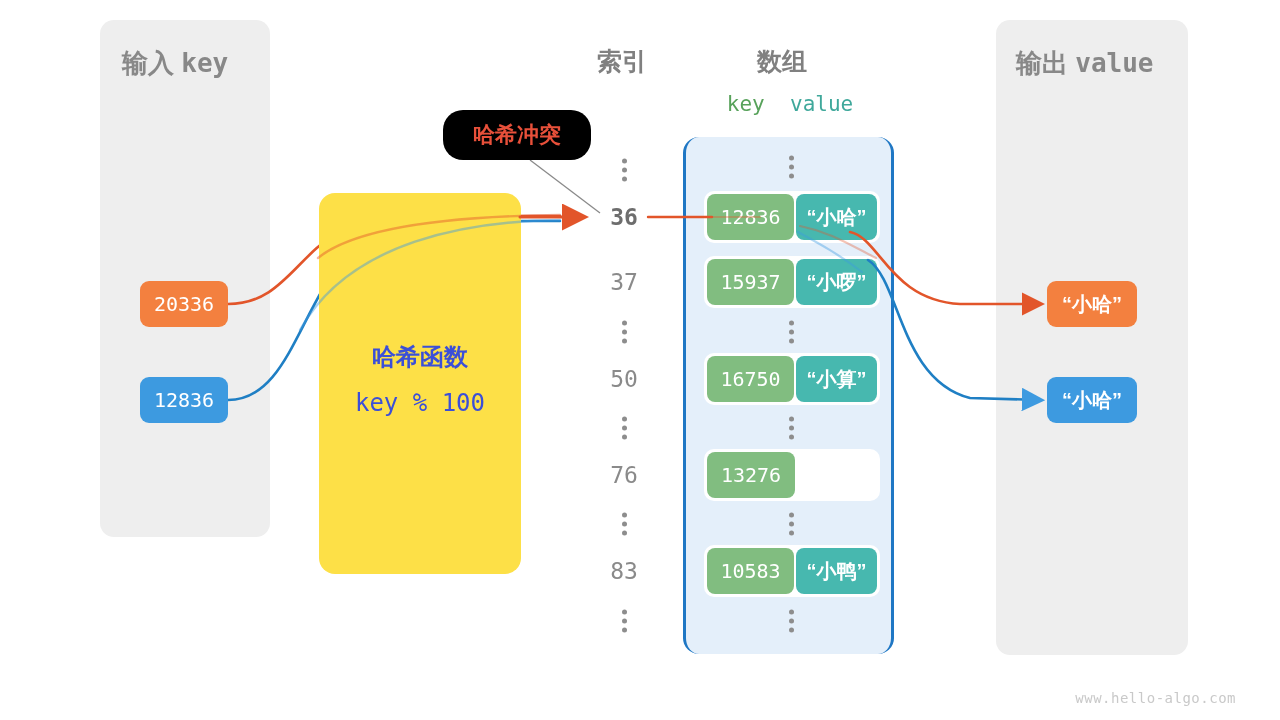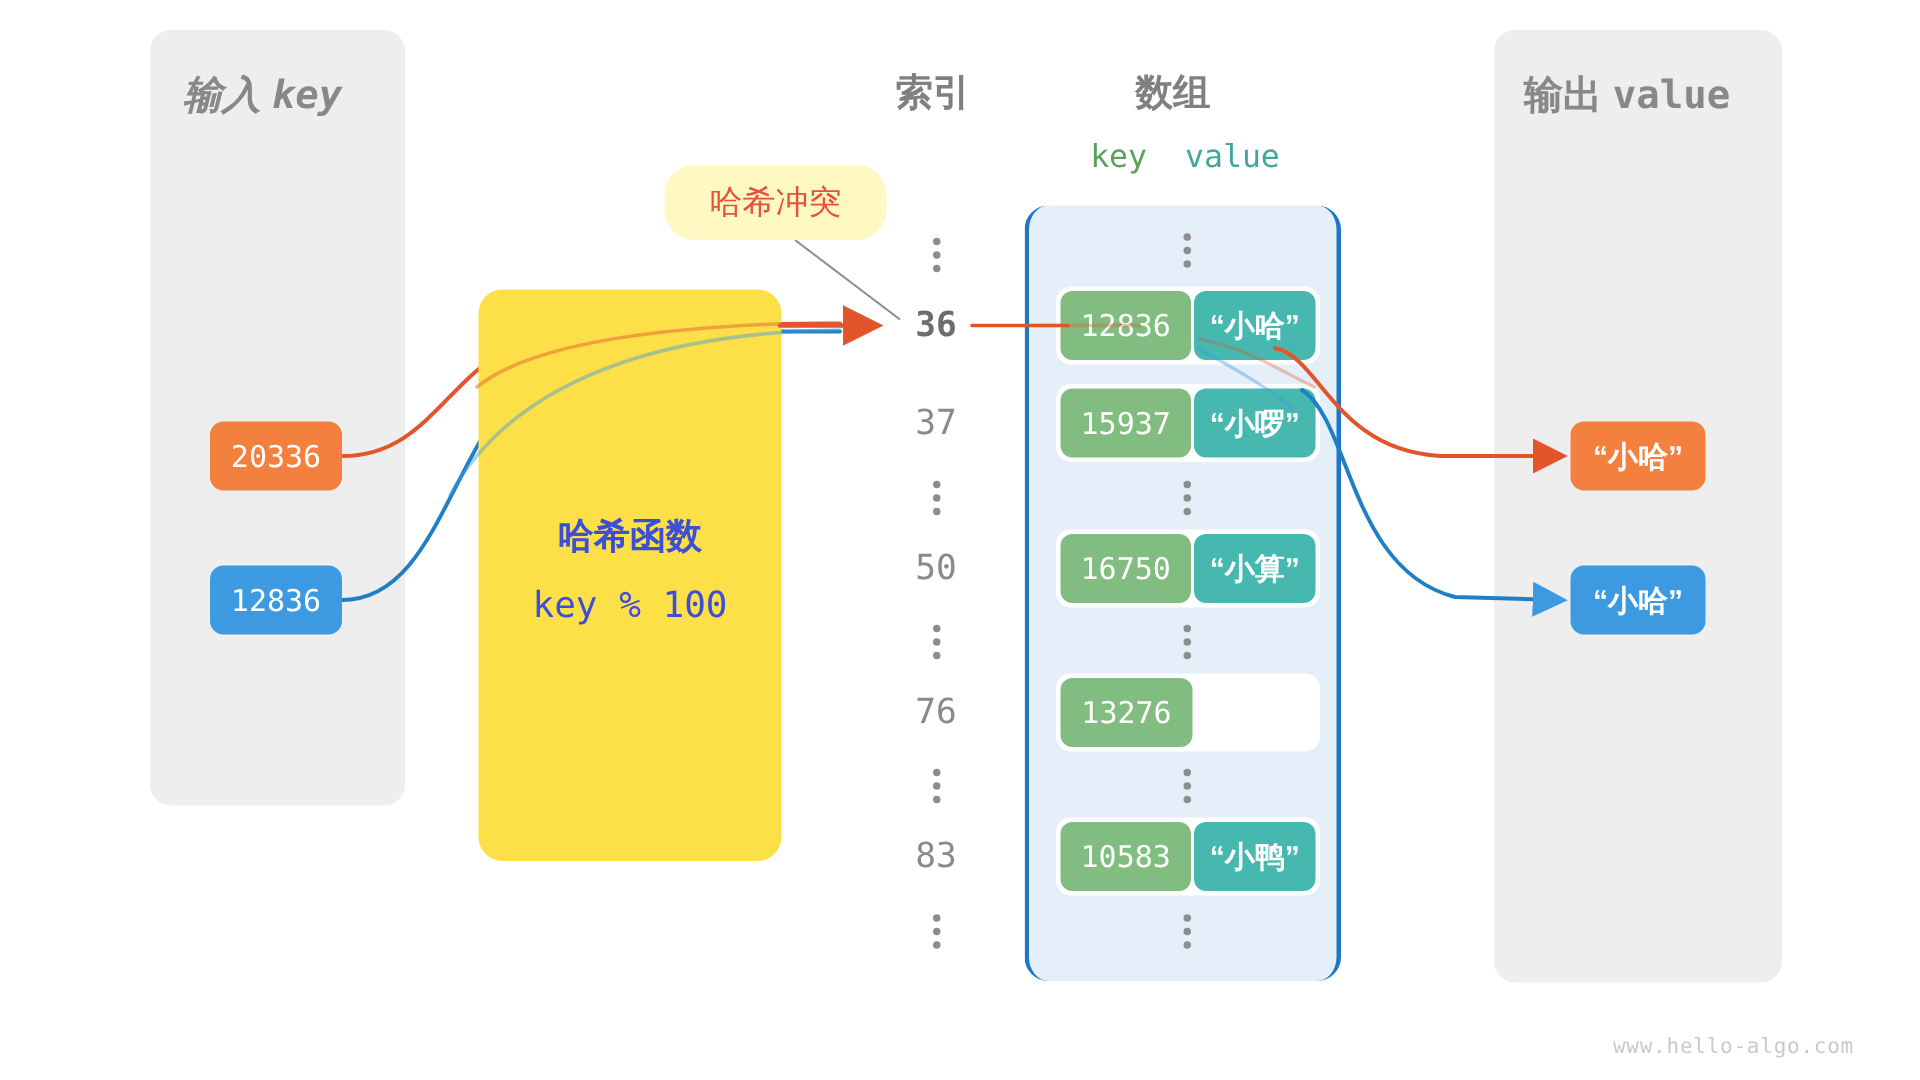--- a/index.html
+++ b/index.html
@@ -17,21 +17,21 @@
     background: #ffffff;
     overflow: hidden;
   }
 
   
   .side-panel {
     position: absolute;
     background: #eeeeee;
     border-radius: 14px;
   }
-  #input-panel  { left: 100px; top: 20px; width: 170px; height: 517px; font-style: italic; }
+  #input-panel  { left: 100px; top: 20px; width: 170px; height: 517px; }
   #output-panel { left: 996px; top: 20px; width: 192px; height: 635px; }
 
   .panel-title {
     position: absolute;
     top: 26px;
     font-size: 26px;
     font-weight: bold;
     color: #888888;
     white-space: nowrap;
   }
@@ -97,27 +97,27 @@
     color: #3b4fd8;
   }
 
   
   #collision-badge {
     position: absolute;
     left: 443px;
     top: 110px;
     width: 148px;
     height: 50px;
-    background: #fef9c3;
+    background: #000000;
     border-radius: 20px;
     display: flex;
     align-items: center;
     justify-content: center;
     font-size: 22px;
-    font-weight: normal;
+    font-weight: bold;
     color: #e8503a;
     z-index: 8;
   }
 
   
   #index-col {
     position: absolute;
     left: 592px;
     top: 140px;
     width: 64px;

